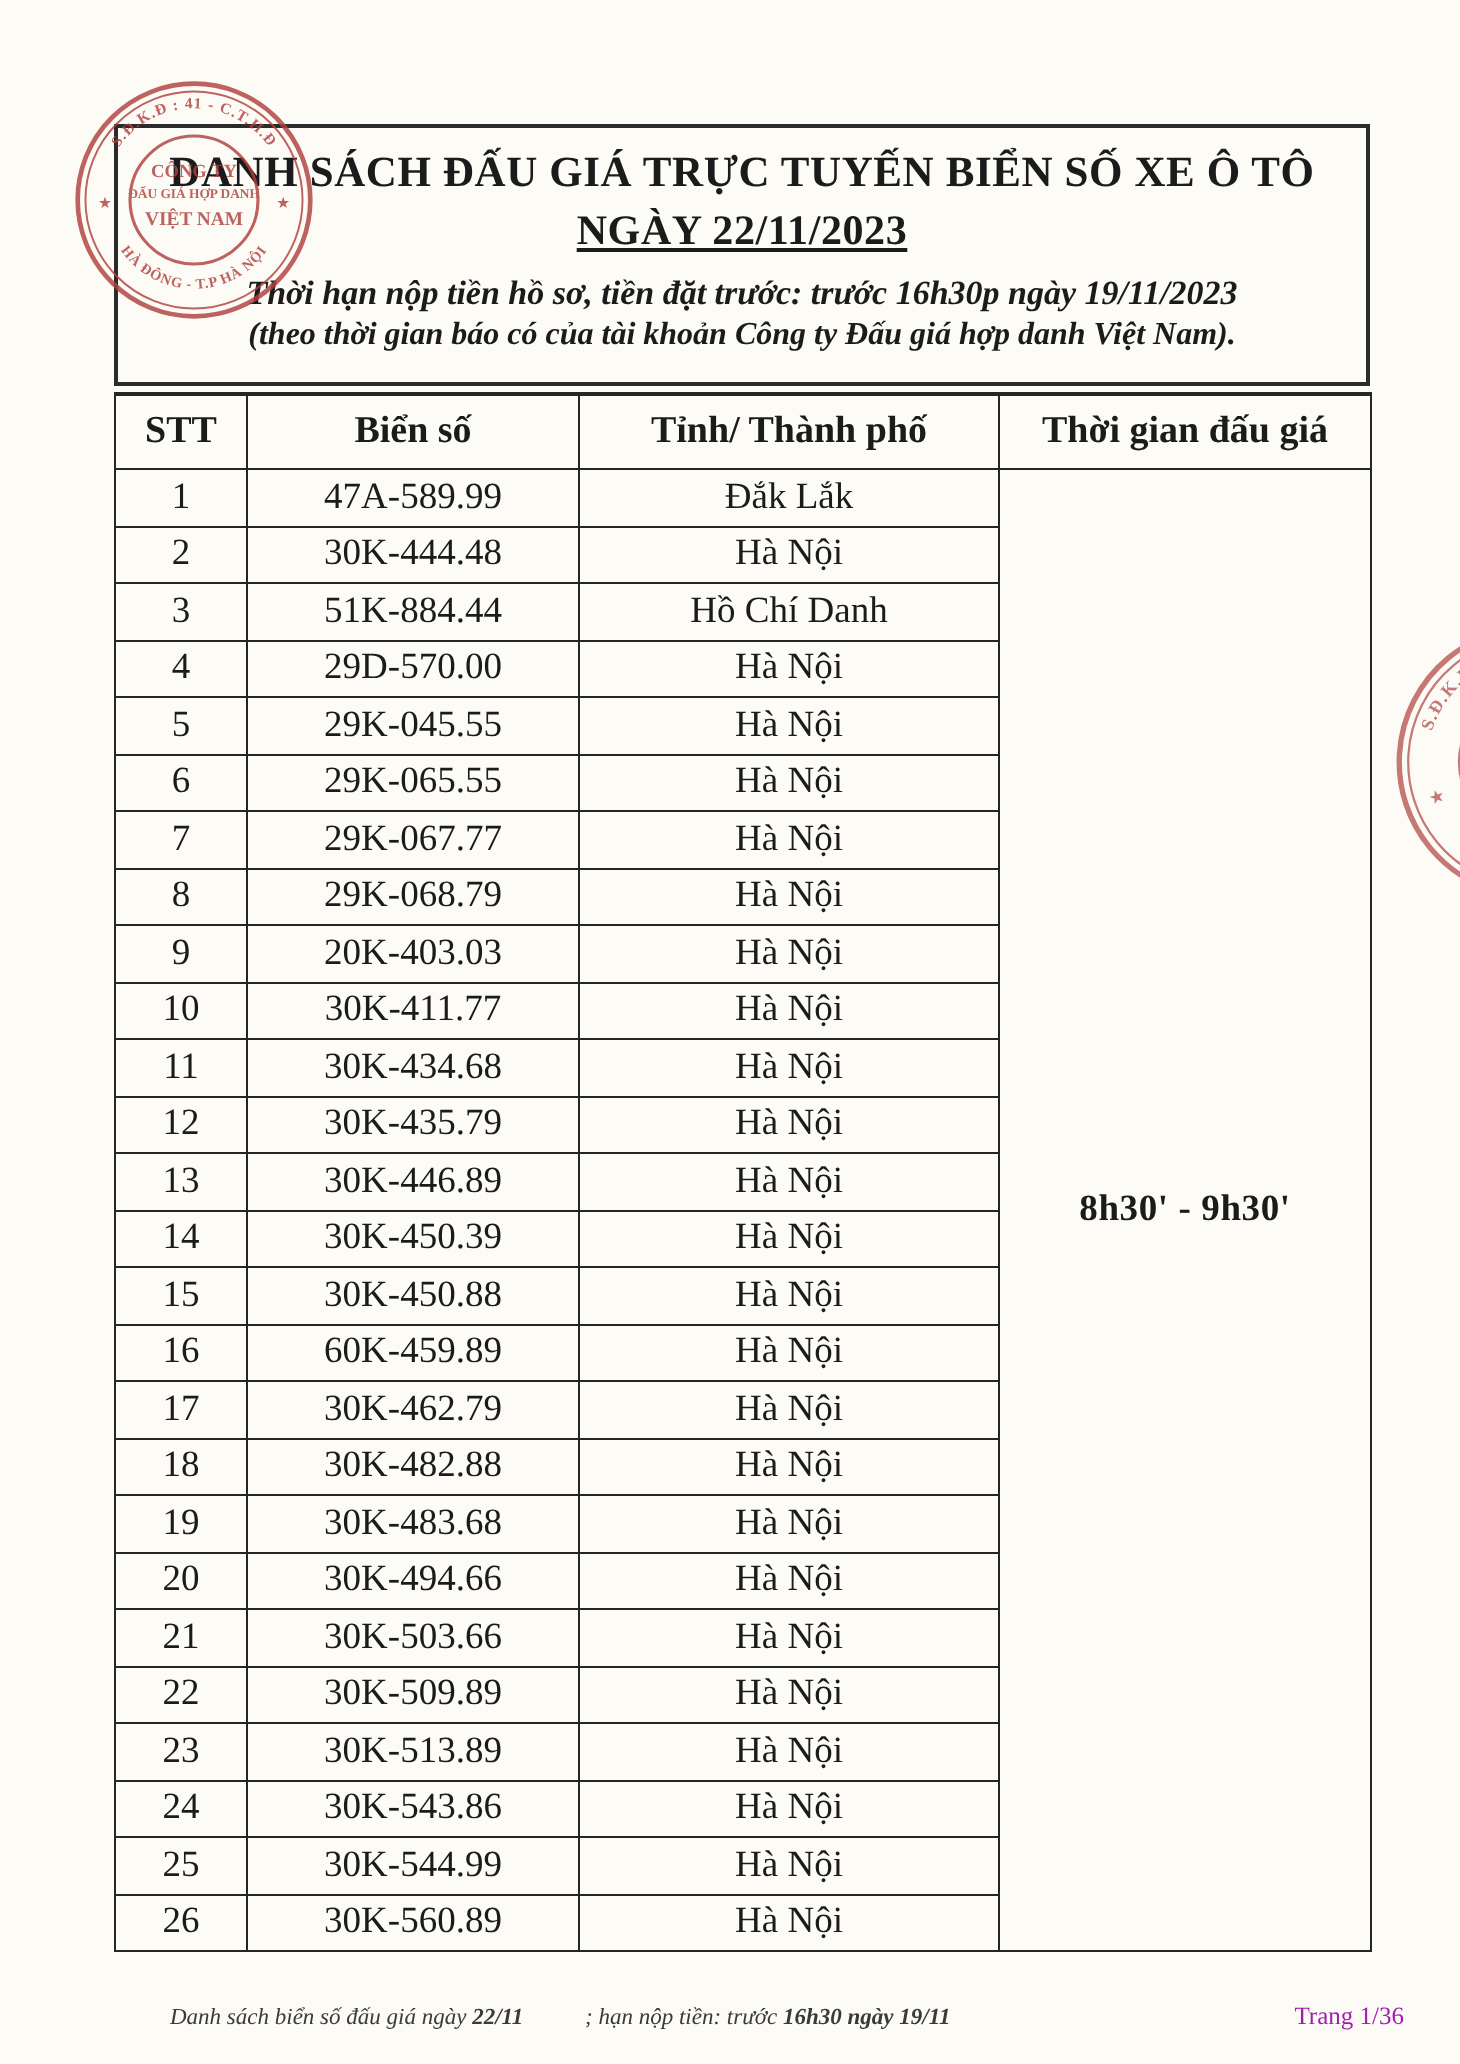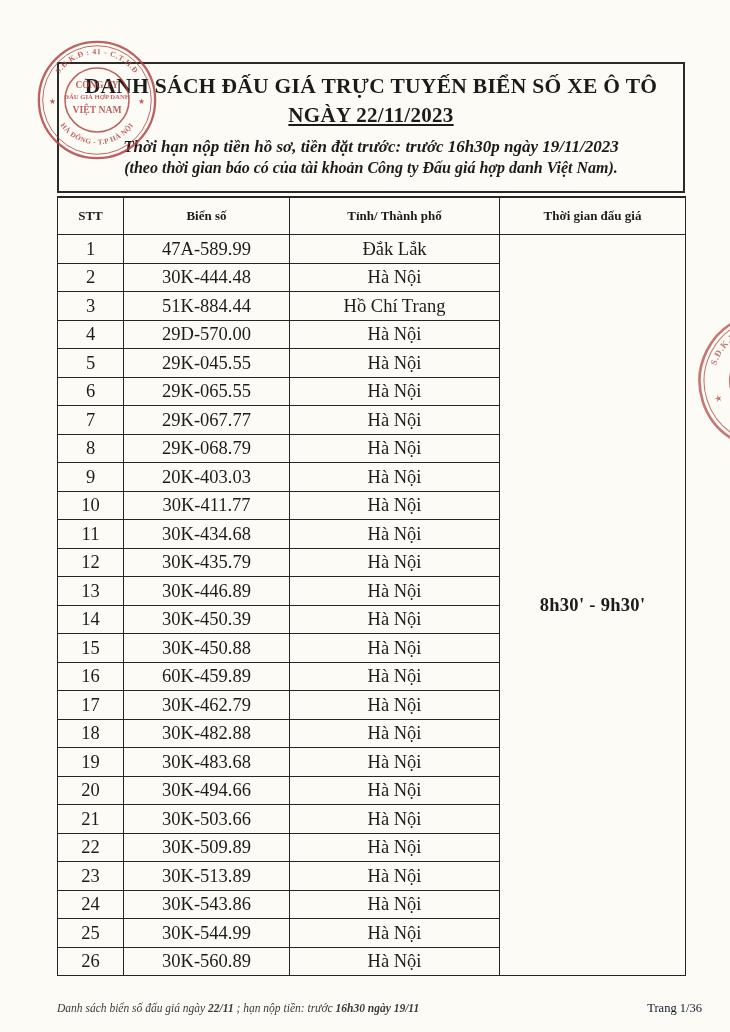--- a/index.html
+++ b/index.html
@@ -32,41 +32,41 @@
     width:628px;
   }
   .plate-table th,.plate-table td{
     border:1.7px solid #262626;
     text-align:center;
     vertical-align:middle;
     padding:0;
     overflow:hidden;
   }
   .plate-table th{
-    font-size:13px;font-weight:bold;height:36px;
+    font-size:19px;font-weight:bold;height:36px;
     border-top-width:2.2px;
   }
   .plate-table td{font-size:18.5px;height:27.5px;line-height:1;}
   .col-stt{width:66px;}
   .col-plate{width:166px;}
   .col-prov{width:210px;}
   .col-time{width:186px;}
   .time-cell{font-weight:bold;font-size:20px;letter-spacing:.3px;}
   
   .stamp-left{position:absolute;left:34px;top:37px;width:126px;height:126px;opacity:.82;}
   .stamp-right{position:absolute;left:694px;top:308px;width:146px;height:146px;opacity:.7;transform:rotate(-18deg);}
   
   .footer{
     position:absolute;left:57px;top:1001px;width:645px;
     display:flex;justify-content:space-between;align-items:baseline;
   }
   .footer-left{font-size:11.5px;color:#3a3a3a;}
-  .f-it{font-style:italic;}
+  .f-it{font-style:italic;margin-left:28px;}
   .f-ib{font-style:italic;font-weight:bold;margin-top:24px;}
-  .footer-page{font-size:12.5px;color:#0f172a;}
+  .footer-page{font-size:12.5px;color:#a21caf;}
 </style>
 </head>
 <body>
 
 <div class="page">
 
   <div class="title-box">
     <div class="title-line1">DANH SÁCH ĐẤU GIÁ TRỰC TUYẾN BIỂN SỐ XE Ô TÔ</div>
     <div class="title-line2">NGÀY 22/11/2023</div>
     <div class="deadline">Thời hạn nộp tiền hồ sơ, tiền đặt trước: trước 16h30p ngày 19/11/2023</div>
@@ -96,21 +96,21 @@
           <td rowspan="26" class="time-cell">8h30' - 9h30'</td>
         </tr>
         <tr>
           <td>2</td>
           <td>30K-444.48</td>
           <td>Hà Nội</td>
         </tr>
         <tr>
           <td>3</td>
           <td>51K-884.44</td>
-          <td>Hồ Chí Trang</td>
+          <td>Hồ Chí Danh</td>
         </tr>
         <tr>
           <td>4</td>
           <td>29D-570.00</td>
           <td>Hà Nội</td>
         </tr>
         <tr>
           <td>5</td>
           <td>29K-045.55</td>
           <td>Hà Nội</td>

